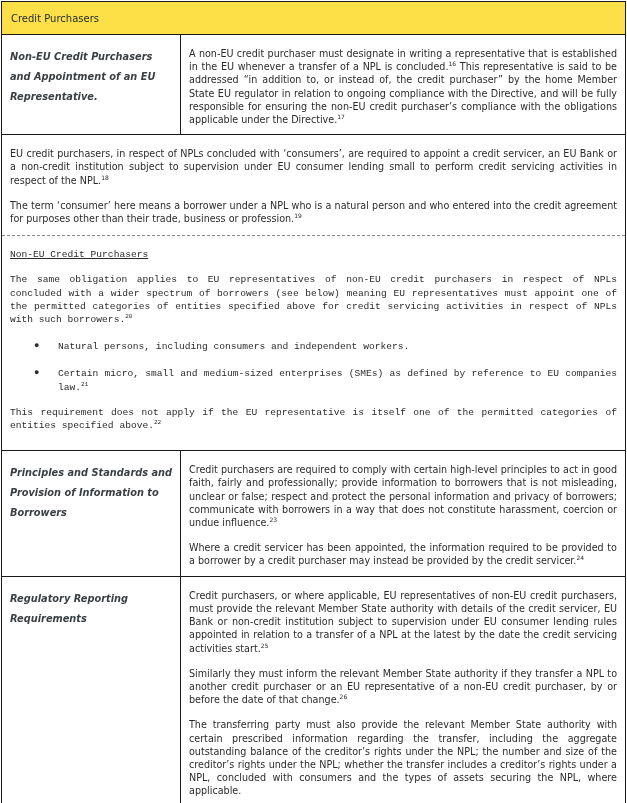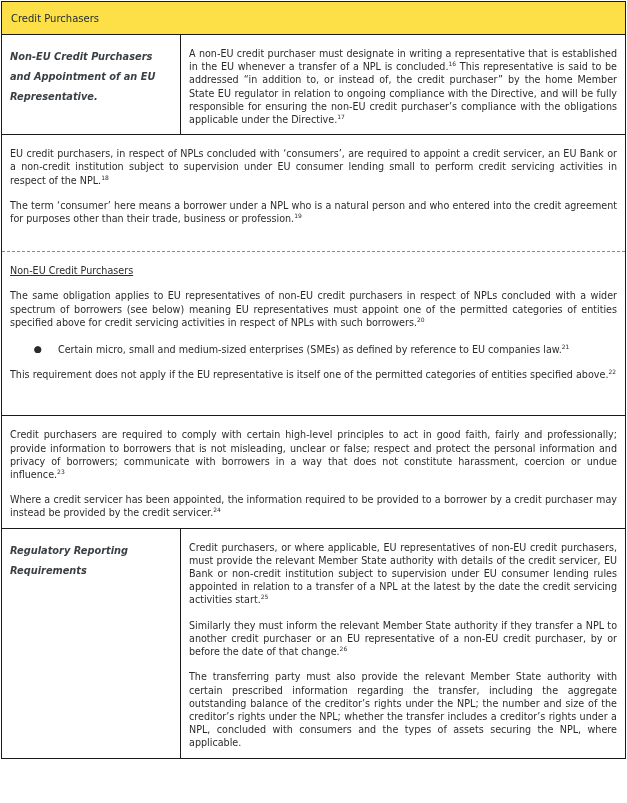--- a/index.html
+++ b/index.html
@@ -7,21 +7,21 @@
   body { font-family: "DejaVu Sans", sans-serif; color: #2b2b2b; font-size: 9.6px; line-height: 13.2px; }
   .tbl { position: absolute; left: 1px; top: 1px; width: 625px; border: 1.5px solid #1a1a1a; border-bottom: 1.5px solid #1a1a1a; }
   .hdr { height: 33px; background: #fde047; border-bottom: 1.5px solid #1a1a1a; padding: 10px 0 0 9px; font-size: 10px; color: #222c33; }
   .row { display: flex; border-bottom: 1.5px solid #1a1a1a; }
   .row:last-child { border-bottom: none; }
   .lc { width: 179px; border-right: 1.5px solid #1a1a1a; padding: 12px 6px 10px 8px; font-style: italic; font-weight: bold; color: #3a3f44; font-size: 9.8px; line-height: 20px; }
   .rc { flex: 1; padding: 12px 8px 8px 8px; text-align: justify; }
   .rc p { margin-bottom: 12px; }
   .rc p:last-child { margin-bottom: 0; }
   .sub { padding-bottom: 10px; }
-  .sub + .sub { border-top: 1px dashed #8a8a8a; padding-top: 12px; margin: 16px -8px; padding-left: 8px; padding-right: 8px; }
+  .sub + .sub { border-top: 1px dashed #8a8a8a; padding-top: 12px; margin: 0 -8px; padding-left: 8px; padding-right: 8px; font-family: Liberation Mono, monospace; }
   .uh { text-decoration: underline; }
   sup { font-size: 6px; line-height: 0; vertical-align: 4px; }
   ul.bl { list-style: none; margin: 14px 0 12px 0; }
   ul.bl li { position: relative; padding-left: 48px; margin-bottom: 14px; }
   ul.bl li:last-child { margin-bottom: 0; }
   ul.bl li .dot { position: absolute; left: 24px; top: 0; font-size: 9px; }
 </style>
 </head>
 <body>
 
@@ -38,29 +38,30 @@
   <div class="row">
     <div class="rc" style="padding-bottom:8px;">
       <div class="sub">
         <p><span>EU credit purchasers, in respect of NPLs concluded with ‘consumers’, are required to appoint a credit servicer, an EU Bank or a non-credit institution subject to supervision under EU consumer lending small to perform credit servicing activities in respect of the NPL.</span><sup>18</sup></p>
         <p><span>The term ‘consumer’ here means a borrower under a NPL who is a natural person and who entered into the credit agreement for purposes other than their trade, business or profession.</span><sup>19</sup></p>
       </div>
       <div class="sub">
         <p class="uh">Non-EU Credit Purchasers</p>
         <p><span>The same obligation applies to EU representatives of non-EU credit purchasers in respect of NPLs concluded with a wider spectrum of borrowers (see below) meaning EU representatives must appoint one of the permitted categories of entities specified above for credit servicing activities in respect of NPLs with such borrowers.</span><sup>20</sup></p>
         <ul class="bl">
-          <li><span class="dot">●</span></li>
+          <li><span class="dot">●</span><span>Natural persons, including consumers and independent workers.</span></li>
           <li><span class="dot">●</span><span>Certain micro, small and medium-sized enterprises (SMEs) as defined by reference to EU companies law.</span><sup>21</sup></li>
         </ul>
         <p><span>This requirement does not apply if the EU representative is itself one of the permitted categories of entities specified above.</span><sup>22</sup></p>
       </div>
     </div>
   </div>
 
   <div class="row">
+    <div class="lc">Principles and Standards and Provision of Information to Borrowers</div>
     <div class="rc">
       <p><span>Credit purchasers are required to comply with certain high-level principles to act in good faith, fairly and professionally; provide information to borrowers that is not misleading, unclear or false; respect and protect the personal information and privacy of borrowers; communicate with borrowers in a way that does not constitute harassment, coercion or undue influence.</span><sup>23</sup></p>
       <p><span>Where a credit servicer has been appointed, the information required to be provided to a borrower by a credit purchaser may instead be provided by the credit servicer.</span><sup>24</sup></p>
     </div>
   </div>
 
   <div class="row">
     <div class="lc">Regulatory Reporting Requirements</div>
     <div class="rc">
       <p><span>Credit purchasers, or where applicable, EU representatives of non-EU credit purchasers, must provide the relevant Member State authority with details of the credit servicer, EU Bank or non-credit institution subject to supervision under EU consumer lending rules appointed in relation to a transfer of a NPL at the latest by the date the credit servicing activities start.</span><sup>25</sup></p>

